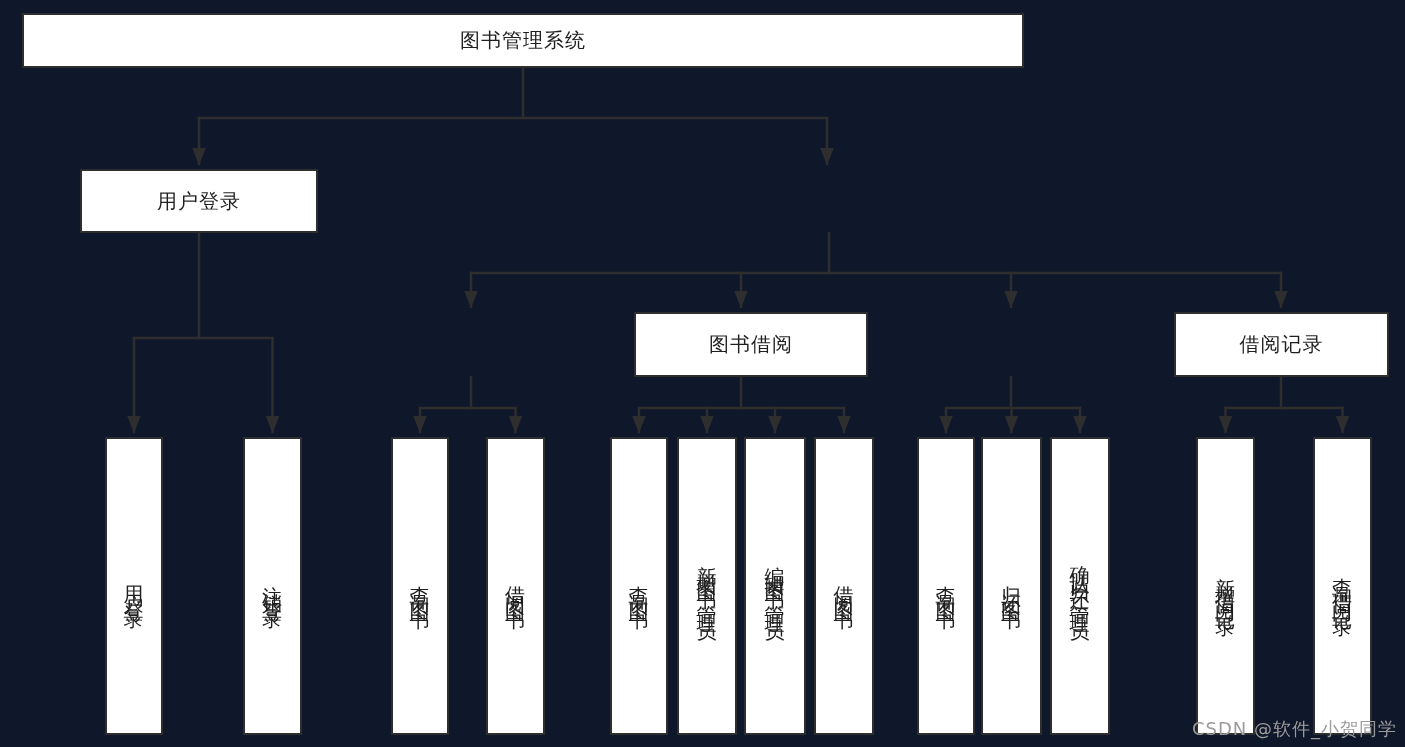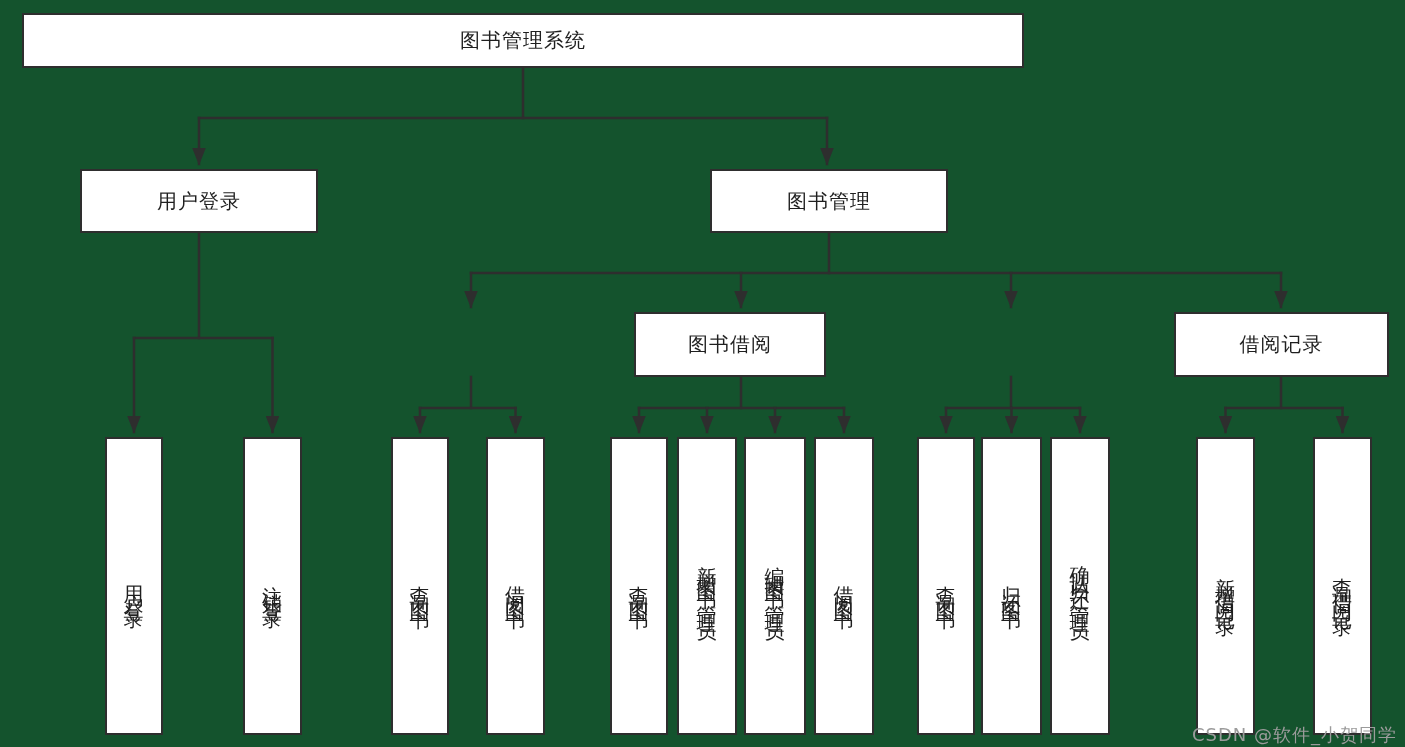--- a/index.html
+++ b/index.html
@@ -4,21 +4,21 @@
 <style>
   html, body {
     margin: 0;
     padding: 0;
     background: #ffffff;
   }
   #canvas {
     position: relative;
     width: 1405px;
     height: 747px;
-    background: #14532d;
+    background: #0f172a;
     font-family: "DejaVu Sans", "Liberation Sans", sans-serif;
     color: #1f1f1f;
     overflow: hidden;
   }
   #connectors {
     position: absolute;
     left: 0; top: 0;
     width: 1405px;
     height: 747px;
   }
@@ -37,21 +37,21 @@
   .node.vert {
     writing-mode: vertical-rl;
     text-orientation: mixed;
     letter-spacing: 8px;
     line-height: 1;
     padding: 10px 0;
   }
   .watermark {
     position: absolute;
     right: 8px;
-    bottom: 0;
+    bottom: 6px;
     font-size: 18px;
     color: #9b9b9b;
     letter-spacing: 1px;
     white-space: nowrap;
   }
 </style>
 </head>
 <body>
 
 <div id="canvas">
@@ -102,23 +102,22 @@
       <path d="M1281 377 V408"></path>
       <path d="M1225.5 408 H1342.5"></path>
       <path d="M1225.5 408 V432" marker-end="url(#arrow)"></path>
       <path d="M1342.5 408 V432" marker-end="url(#arrow)"></path>
     </g>
   </svg>
 
   <div class="node" style="left:22px; top:13px; width:1002px; height:55px;">图书管理系统</div>
 
   <div class="node" style="left:80px; top:169px; width:238px; height:64px;">用户登录</div>
-  <div class="node" style="left:710px; top:169px; width:238px; height:64px;">图书管理</div>
 
-  <div class="node" style="left:634px; top:312px; width:192px; height:65px;">图书借阅</div>
+  <div class="node" style="left:634px; top:312px; width:234px; height:65px;">图书借阅</div>
   <div class="node" style="left:1174px; top:312px; width:215px; height:65px;">借阅记录</div>
 
   <div class="node vert" style="left:105px; top:437px; width:58px; height:298px;">用户登录</div>
   <div class="node vert" style="left:243px; top:437px; width:59px; height:298px;">注销登录</div>
 
   <div class="node vert" style="left:391px; top:437px; width:58px; height:298px;">查询图书</div>
   <div class="node vert" style="left:486px; top:437px; width:59px; height:298px;">借阅图书</div>
 
   <div class="node vert" style="left:610px; top:437px; width:58px; height:298px;">查询图书</div>
   <div class="node vert" style="left:677px; top:437px; width:60px; height:298px;">新增图书（管理员）</div>

